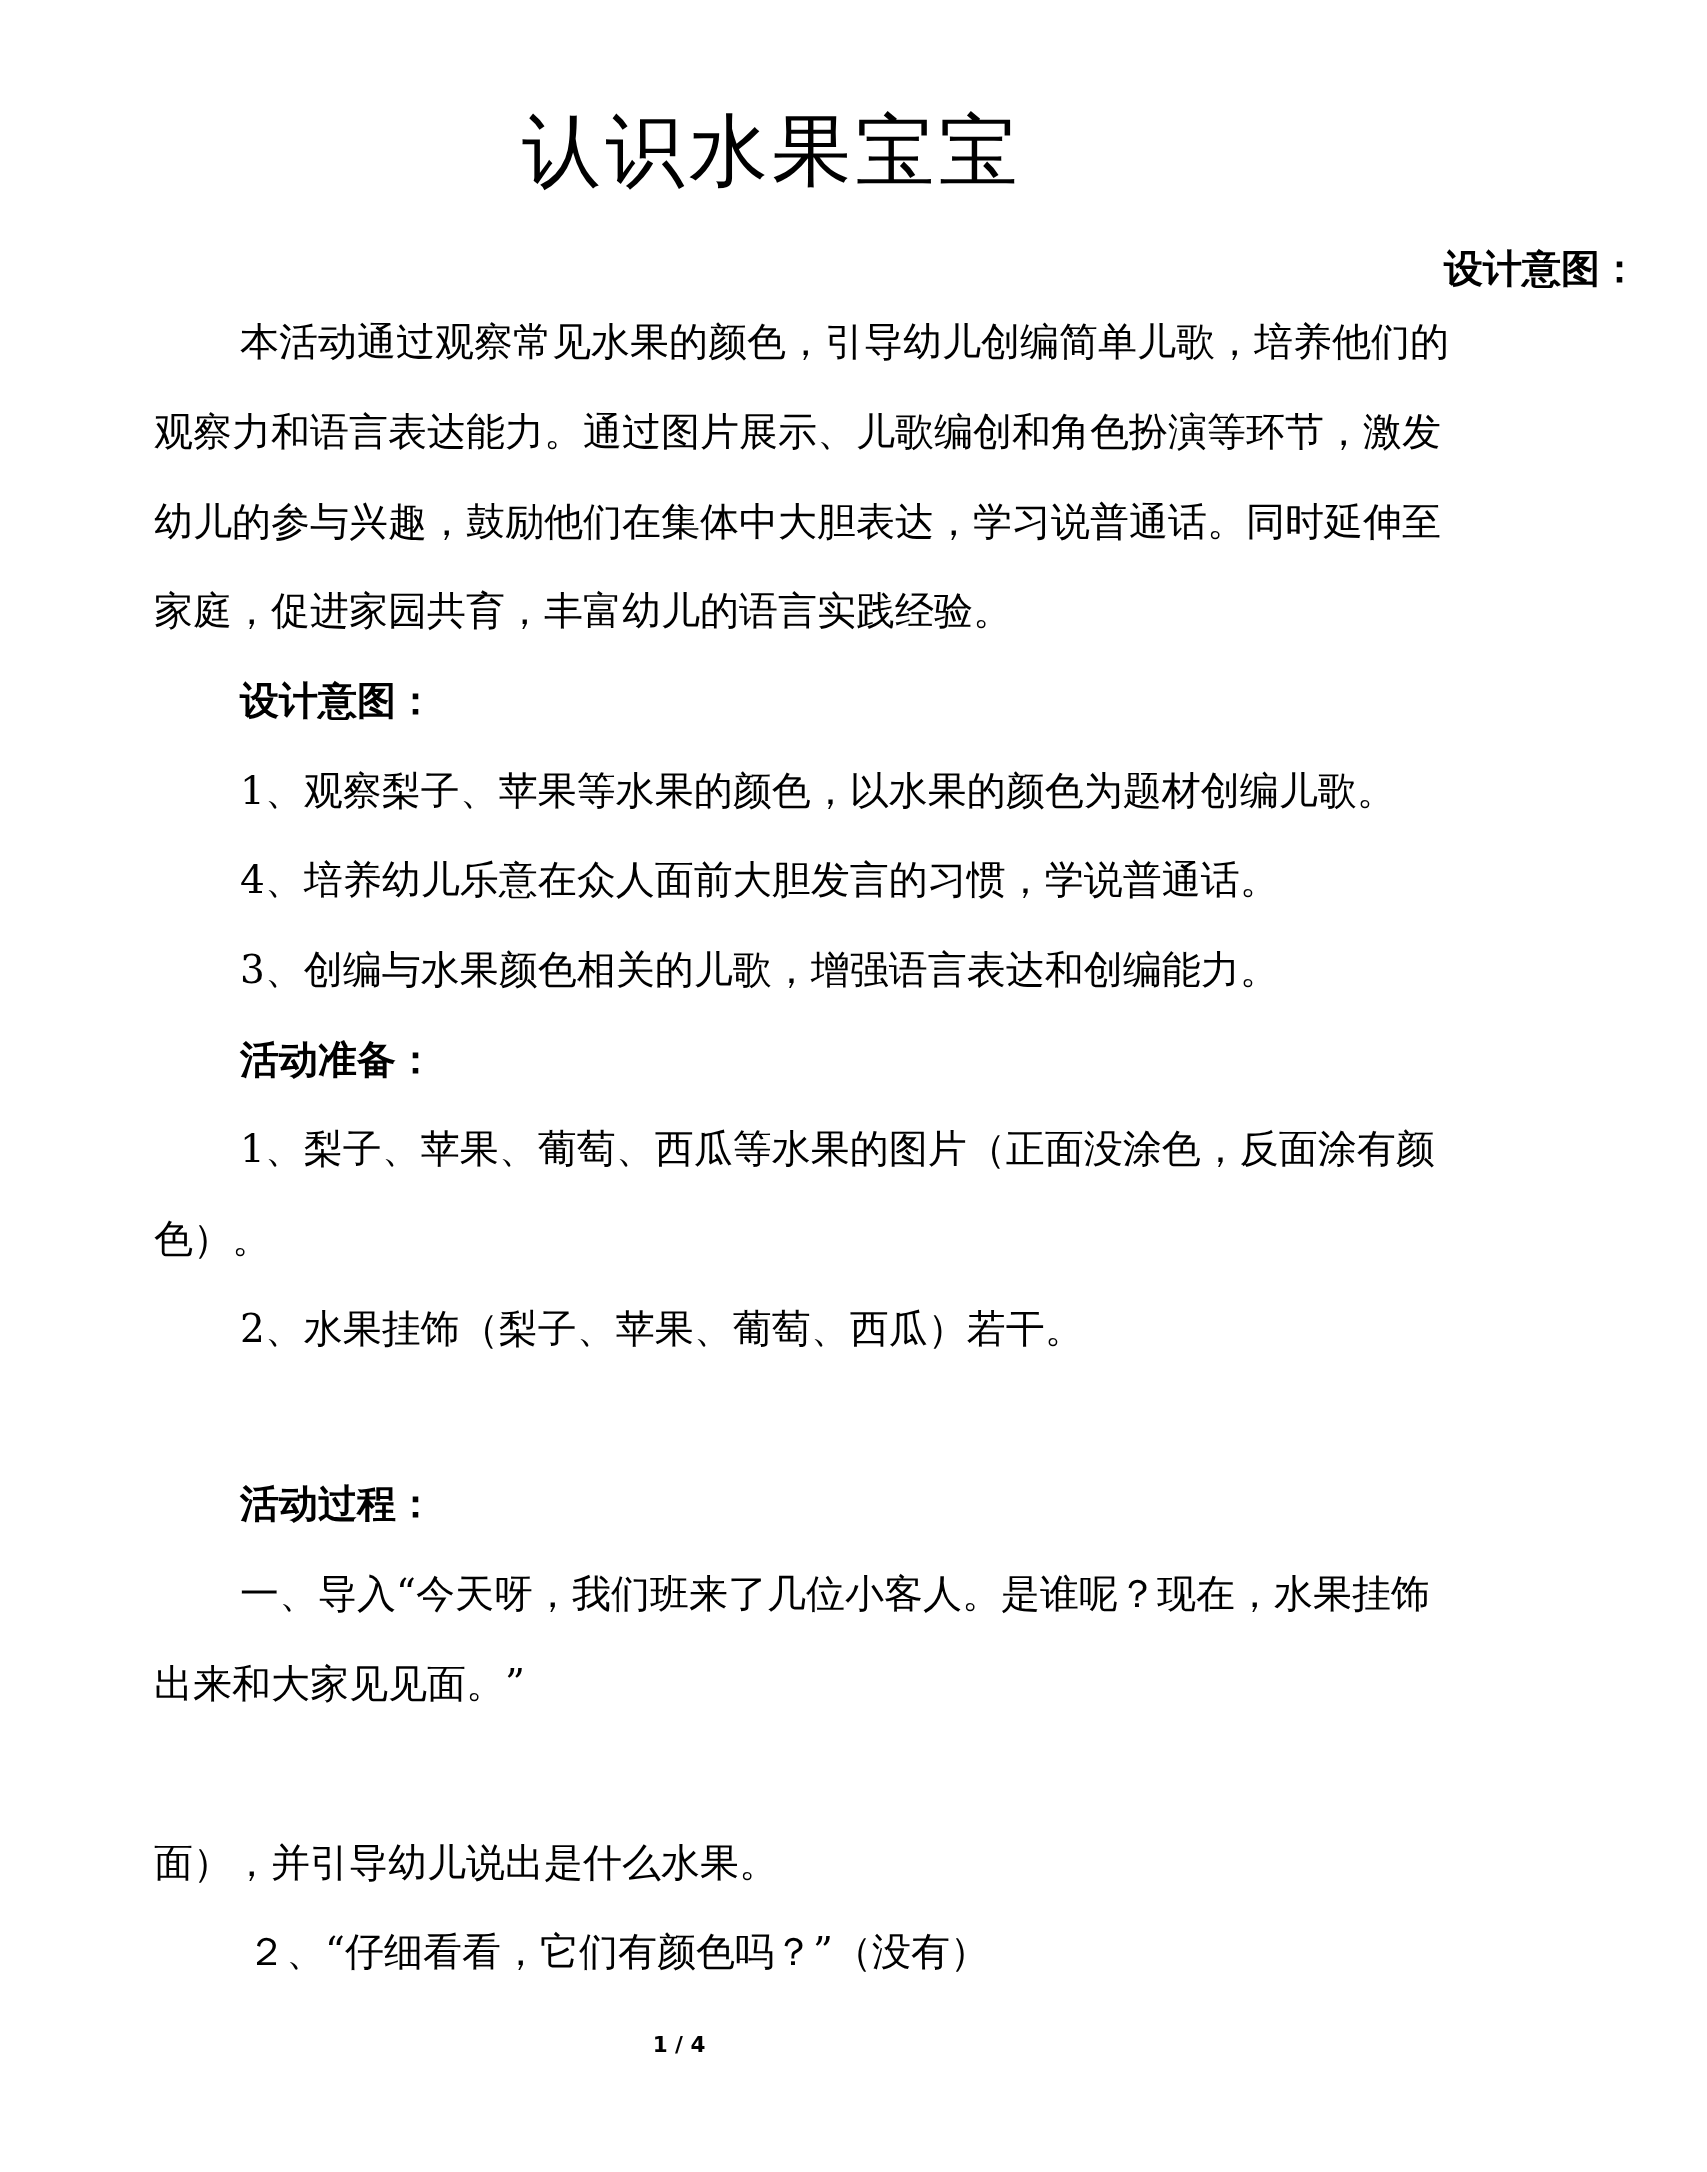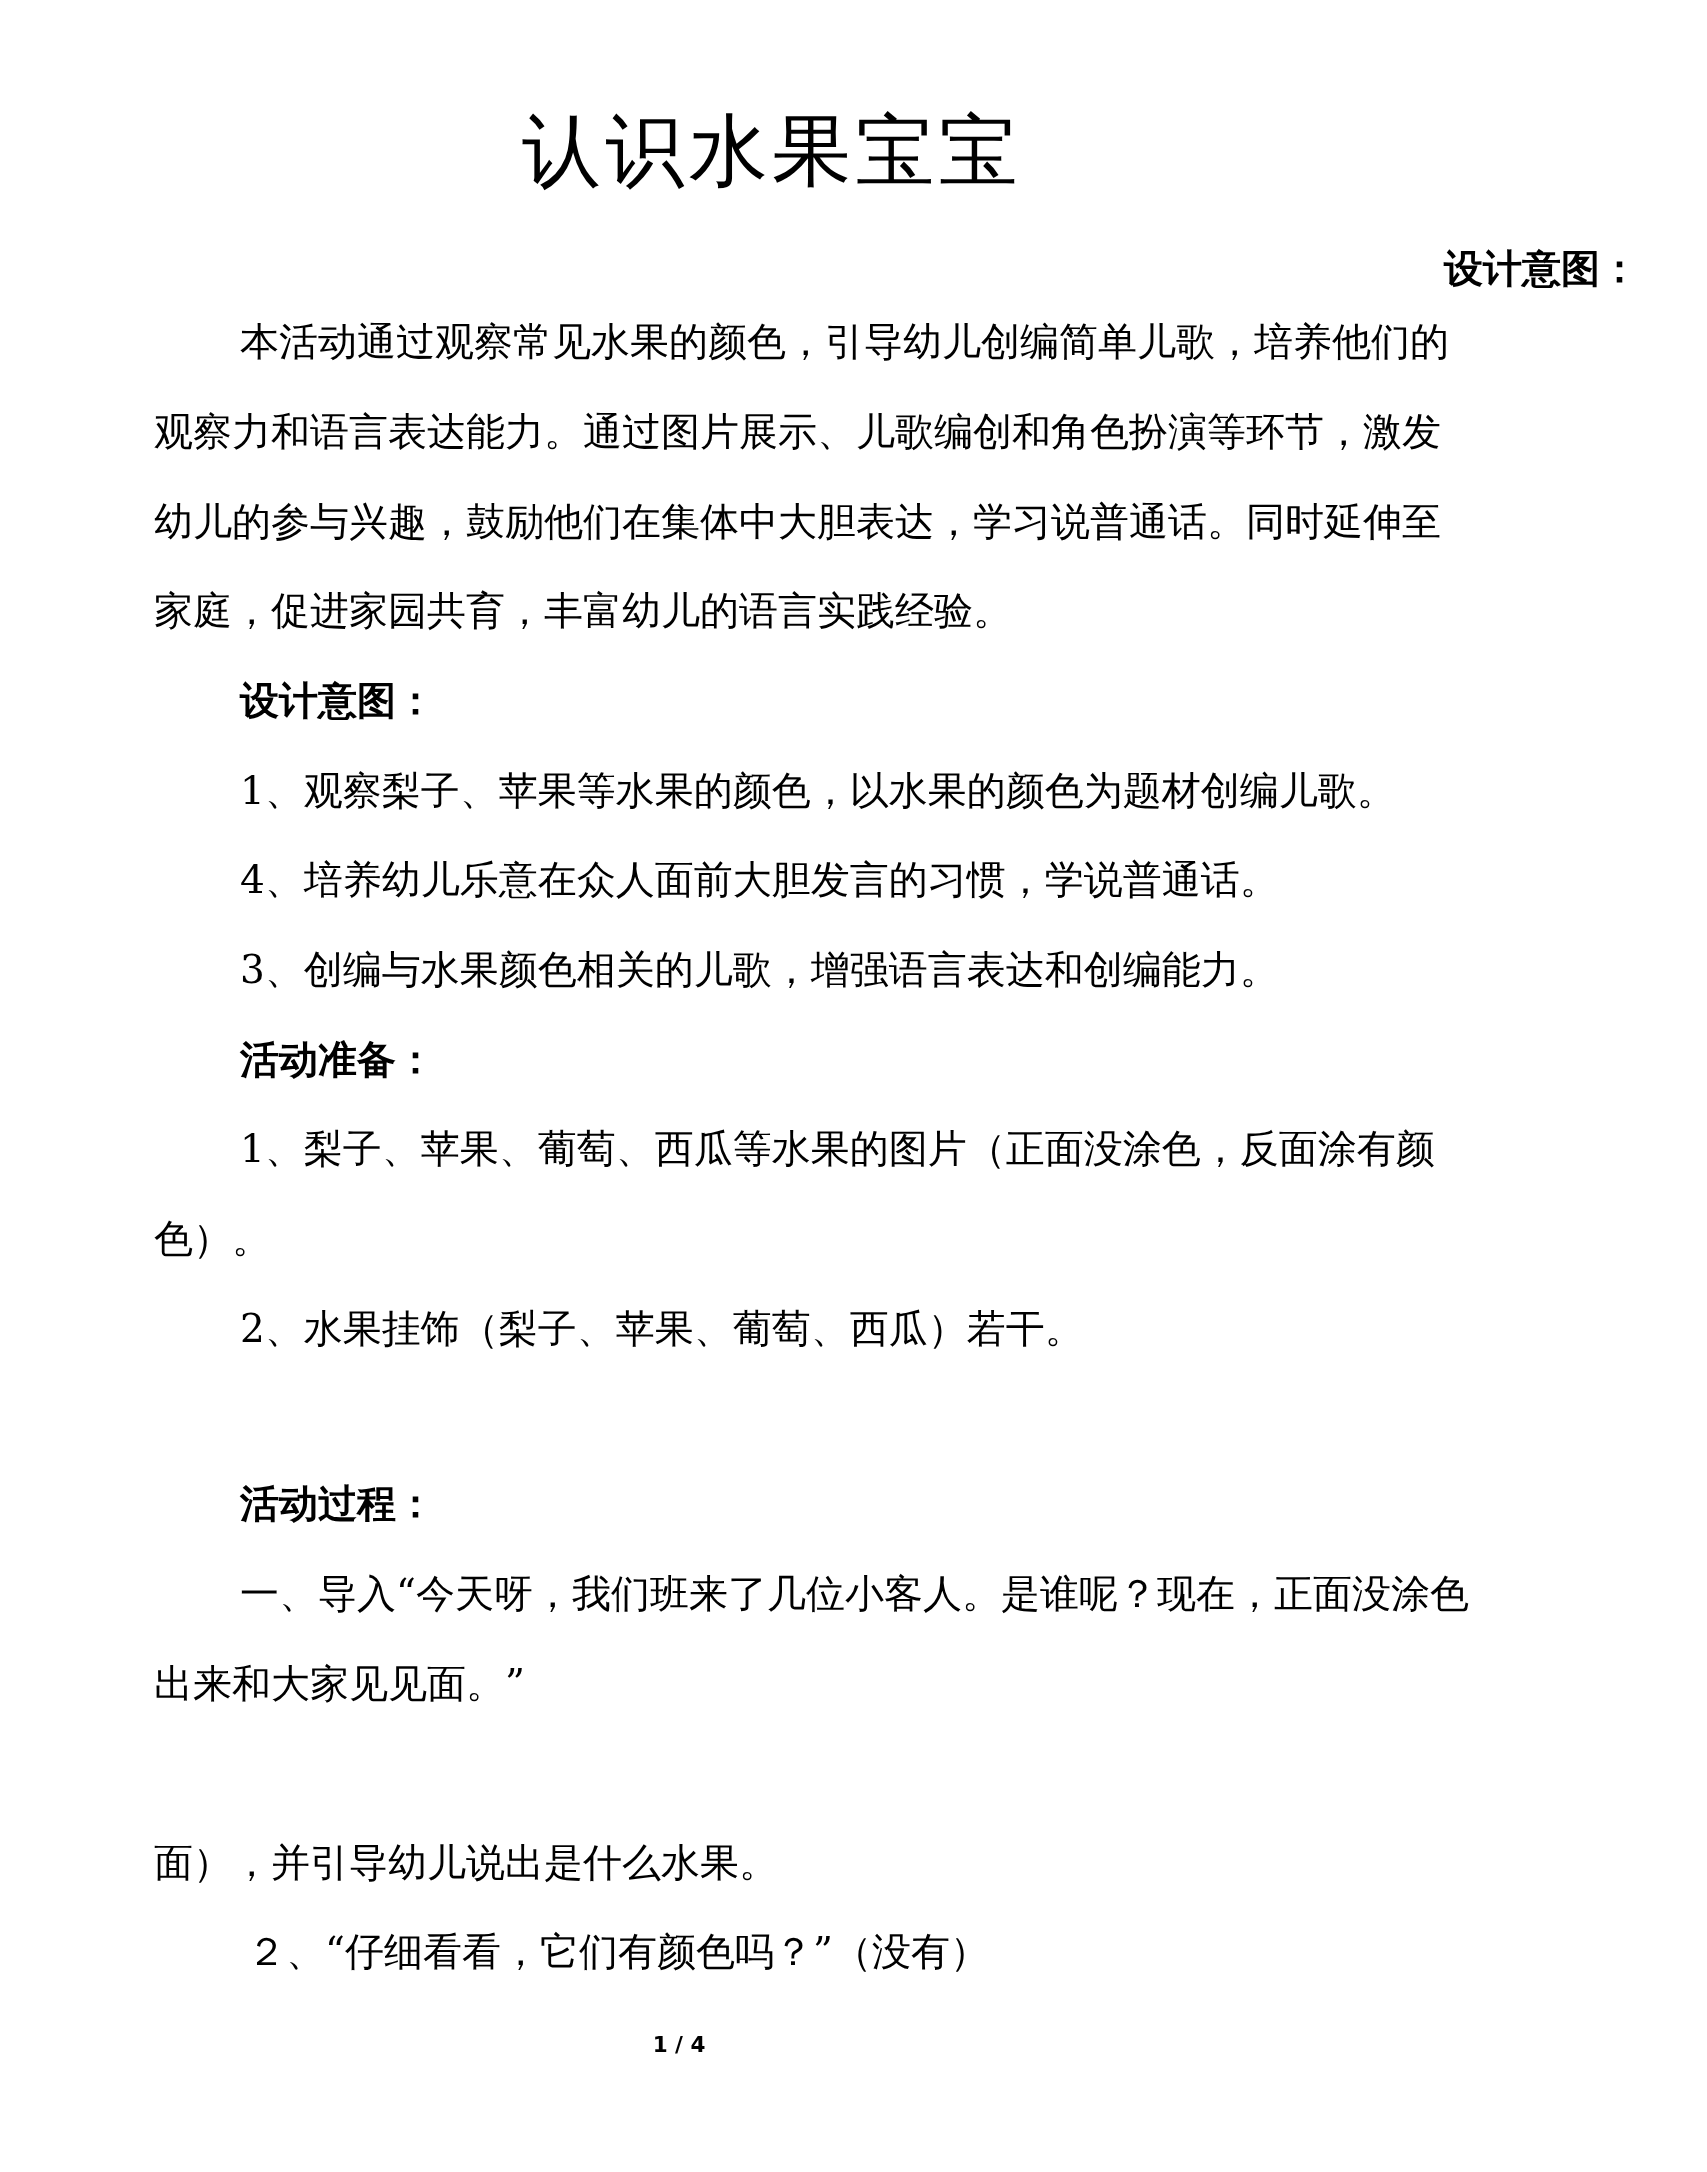--- a/index.html
+++ b/index.html
@@ -75,20 +75,20 @@
   <p class="line indent" style="top:762px;">1、观察梨子、苹果等水果的颜色，以水果的颜色为题材创编儿歌。</p>
   <p class="line indent" style="top:851px;">4、培养幼儿乐意在众人面前大胆发言的习惯，学说普通话。</p>
   <p class="line indent" style="top:941px;">3、创编与水果颜色相关的儿歌，增强语言表达和创编能力。</p>
 
   <p class="line indent heading" style="top:1031px;">活动准备：</p>
   <p class="line indent" style="top:1120px; width:1312px;">1、梨子、苹果、葡萄、西瓜等水果的图片（正面没涂色，反面涂有颜</p>
   <p class="line" style="top:1210px;">色）。</p>
   <p class="line indent" style="top:1300px;">2、水果挂饰（梨子、苹果、葡萄、西瓜）若干。</p>
 
   <p class="line indent heading" style="top:1475px;">活动过程：</p>
-  <p class="line indent" style="top:1565px; width:1312px;">一、导入“今天呀，我们班来了几位小客人。是谁呢？现在，正面没涂色</p>
+  <p class="line indent" style="top:1565px; width:1312px;">一、导入“今天呀，我们班来了几位小客人。是谁呢？现在，水果挂饰</p>
   <p class="line" style="top:1655px;">出来和大家见见面。”</p>
   <p class="line" style="top:1834px;">面），并引导幼儿说出是什么水果。</p>
   <p class="line indent2" style="top:1923px;">２、“仔细看看，它们有颜色吗？”（没有）</p>
 
   <div class="footer">1 / 4</div>
 </div>
 
 
 </body></html>

